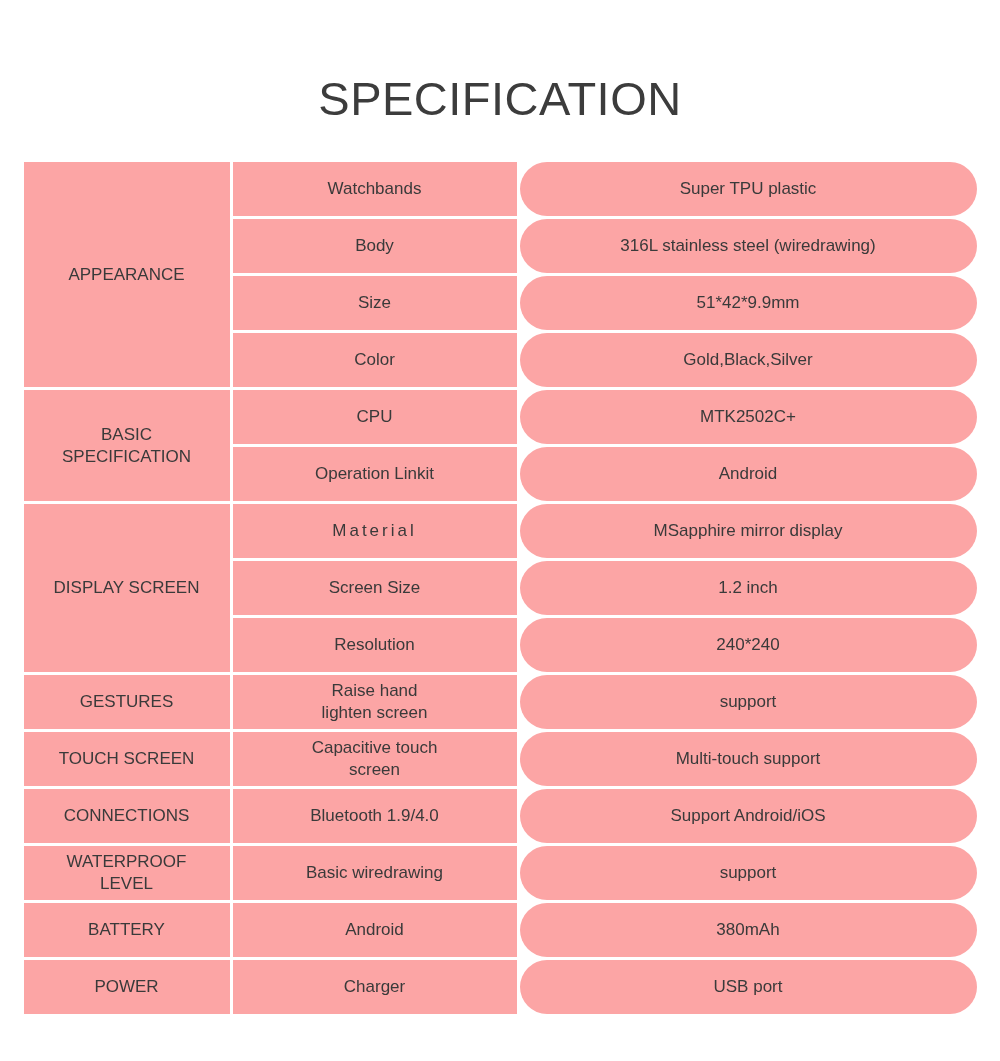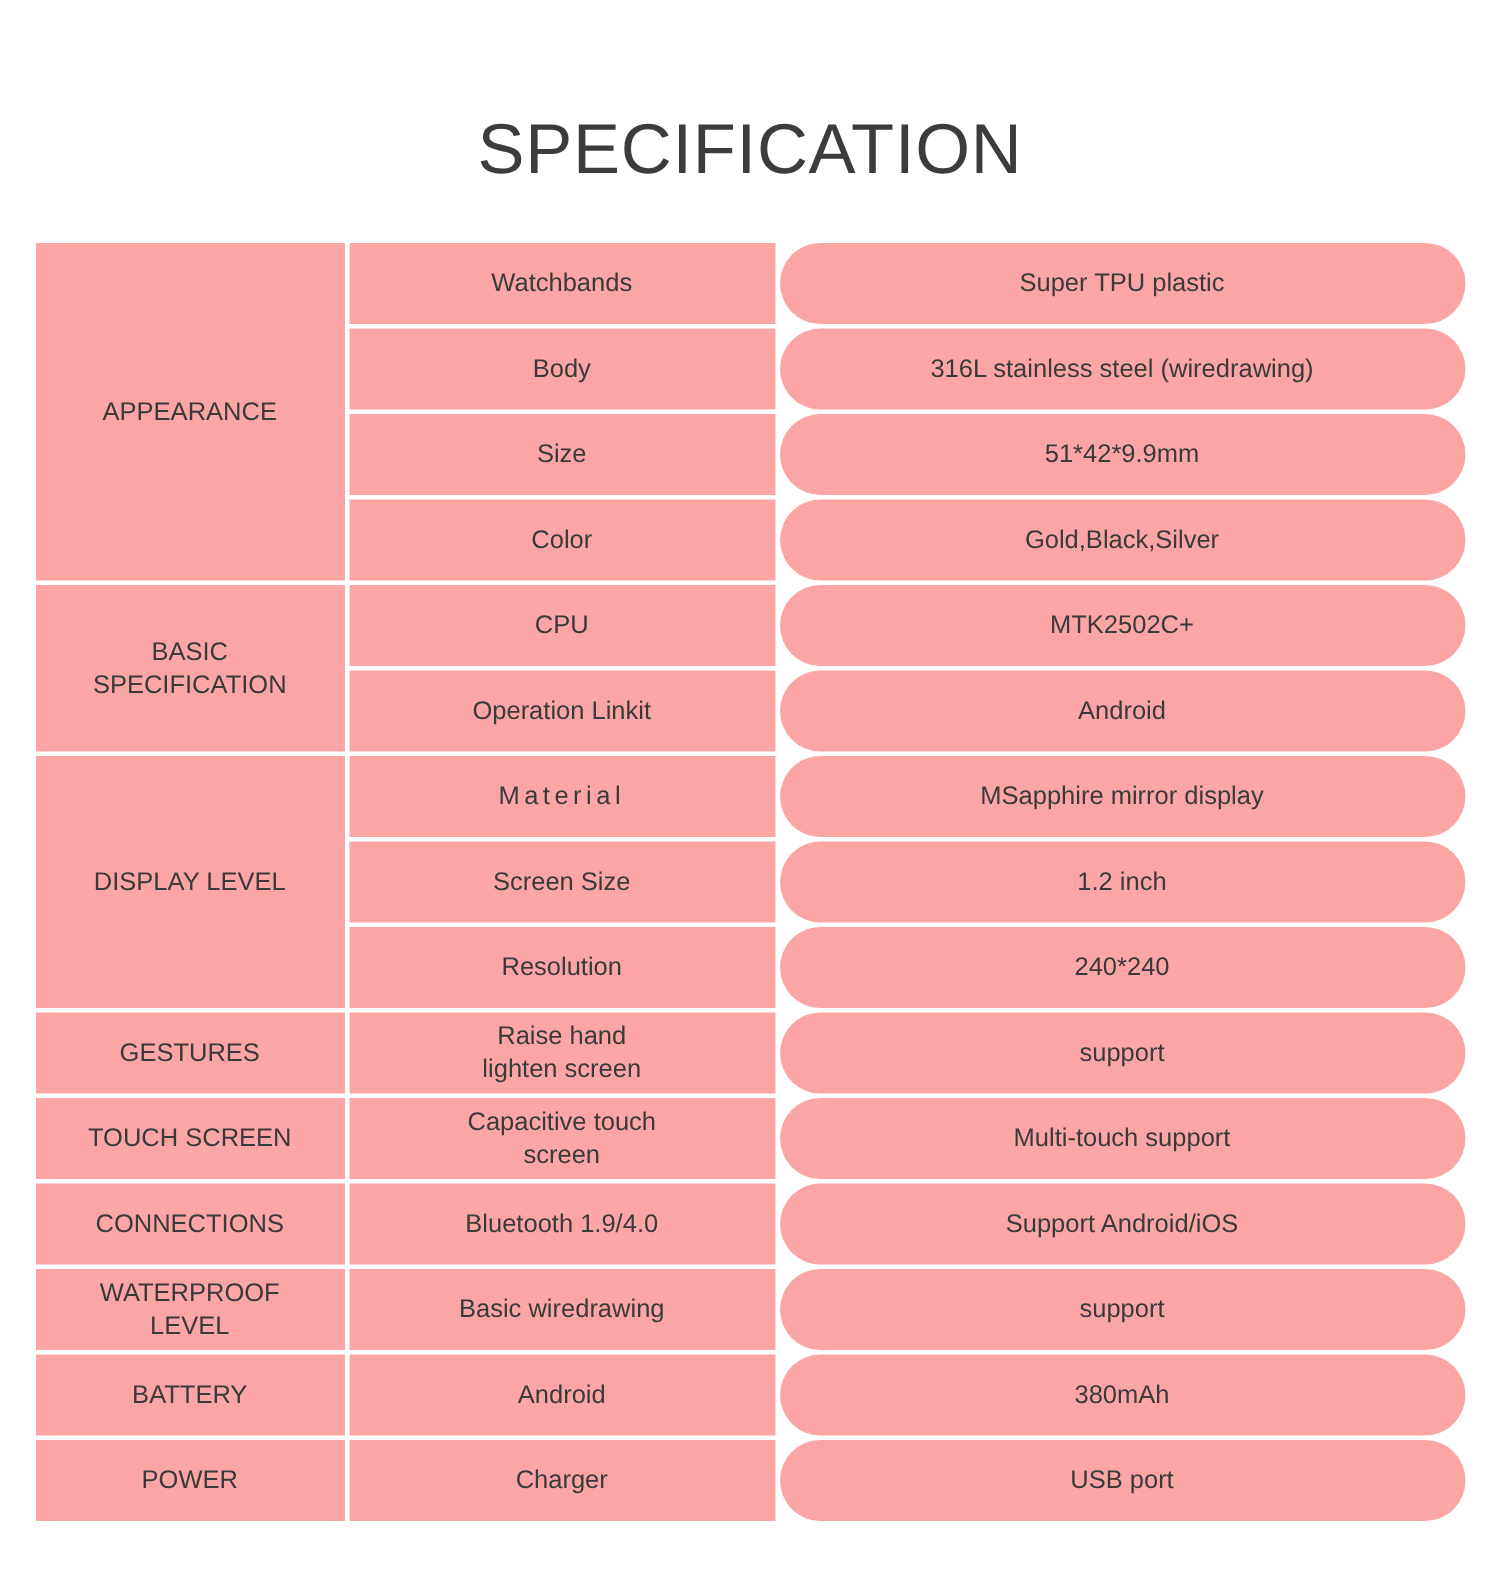--- a/index.html
+++ b/index.html
@@ -97,21 +97,21 @@
           <td class="cat two-line" rowspan="2">BASIC
 SPECIFICATION</td>
           <td class="item two-line">CPU</td>
           <td class="val two-line">MTK2502C+</td>
         </tr>
         <tr>
           <td class="item two-line">Operation Linkit</td>
           <td class="val two-line">Android</td>
         </tr>
         <tr>
-          <td class="cat two-line" rowspan="3">DISPLAY LEVEL</td>
+          <td class="cat two-line" rowspan="3">DISPLAY SCREEN</td>
           <td class="item two-line spaced">Material</td>
           <td class="val two-line">MSapphire mirror display</td>
         </tr>
         <tr>
           <td class="item two-line">Screen Size</td>
           <td class="val two-line">1.2 inch</td>
         </tr>
         <tr>
           <td class="item two-line">Resolution</td>
           <td class="val two-line">240*240</td>

